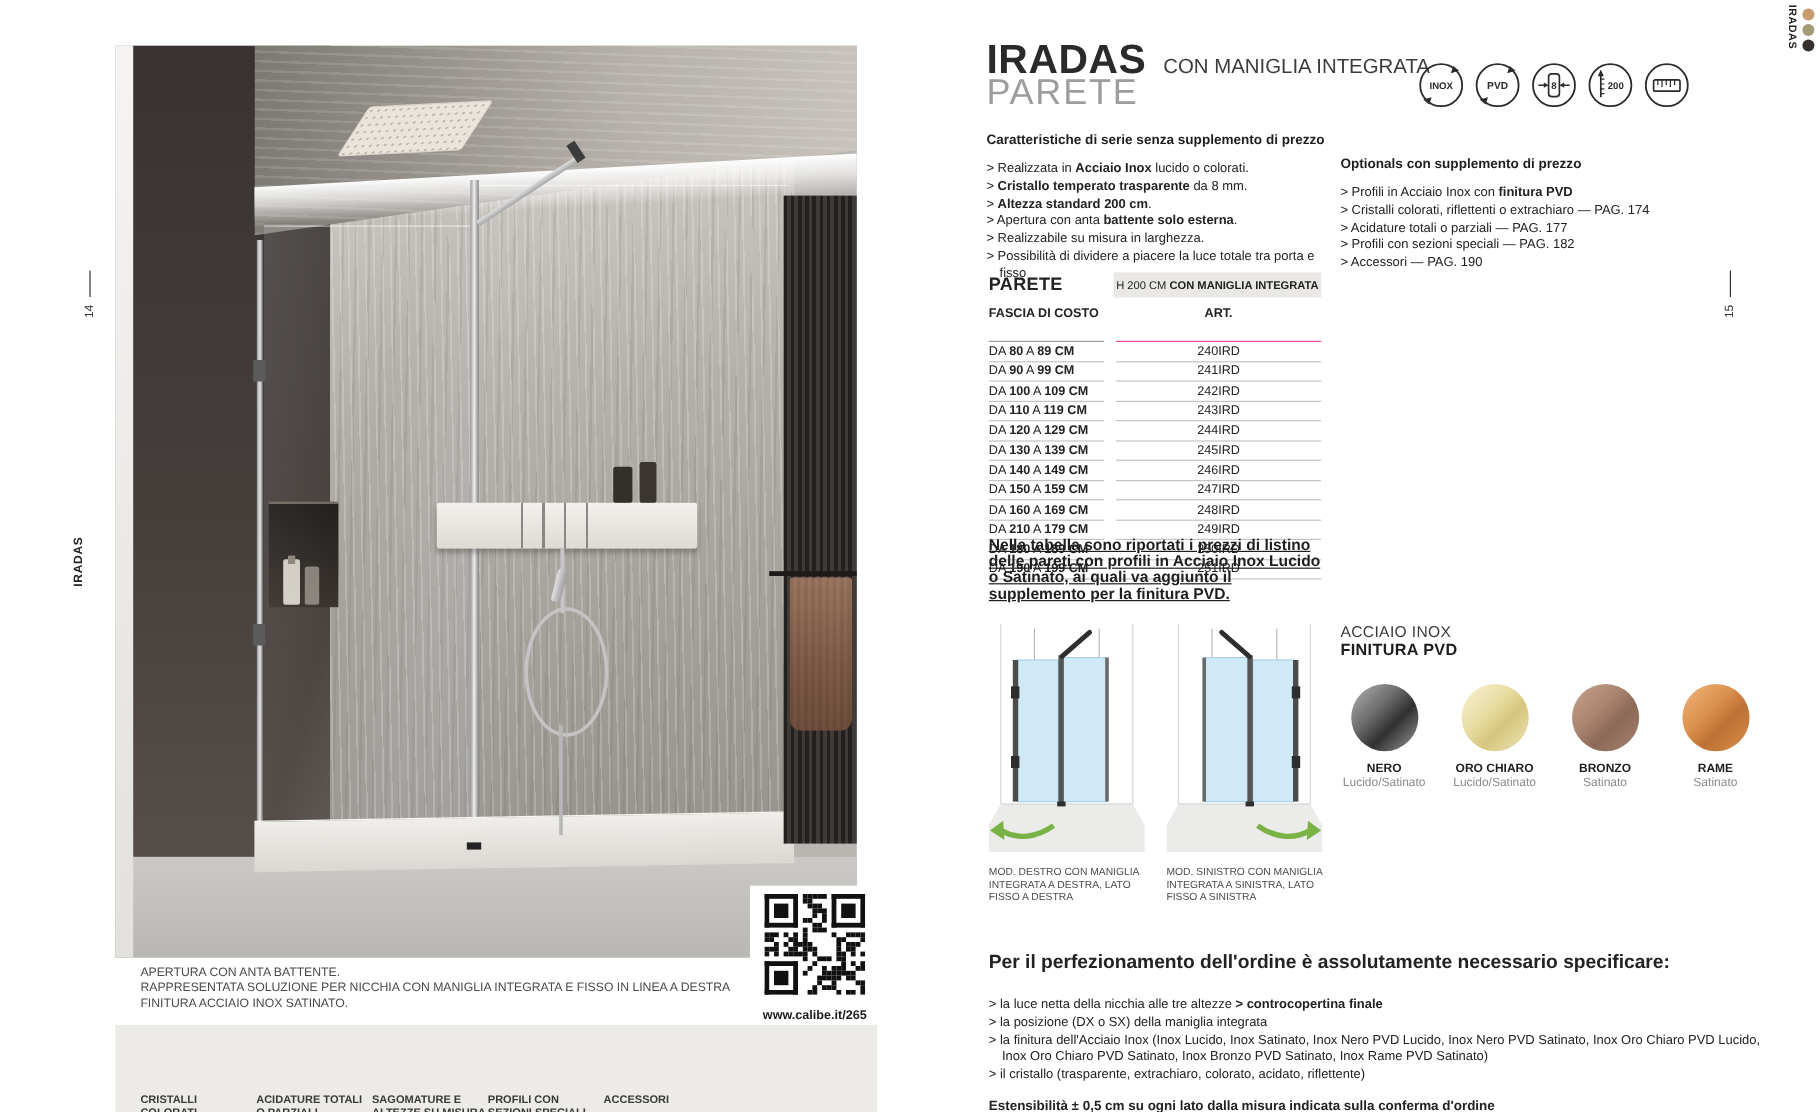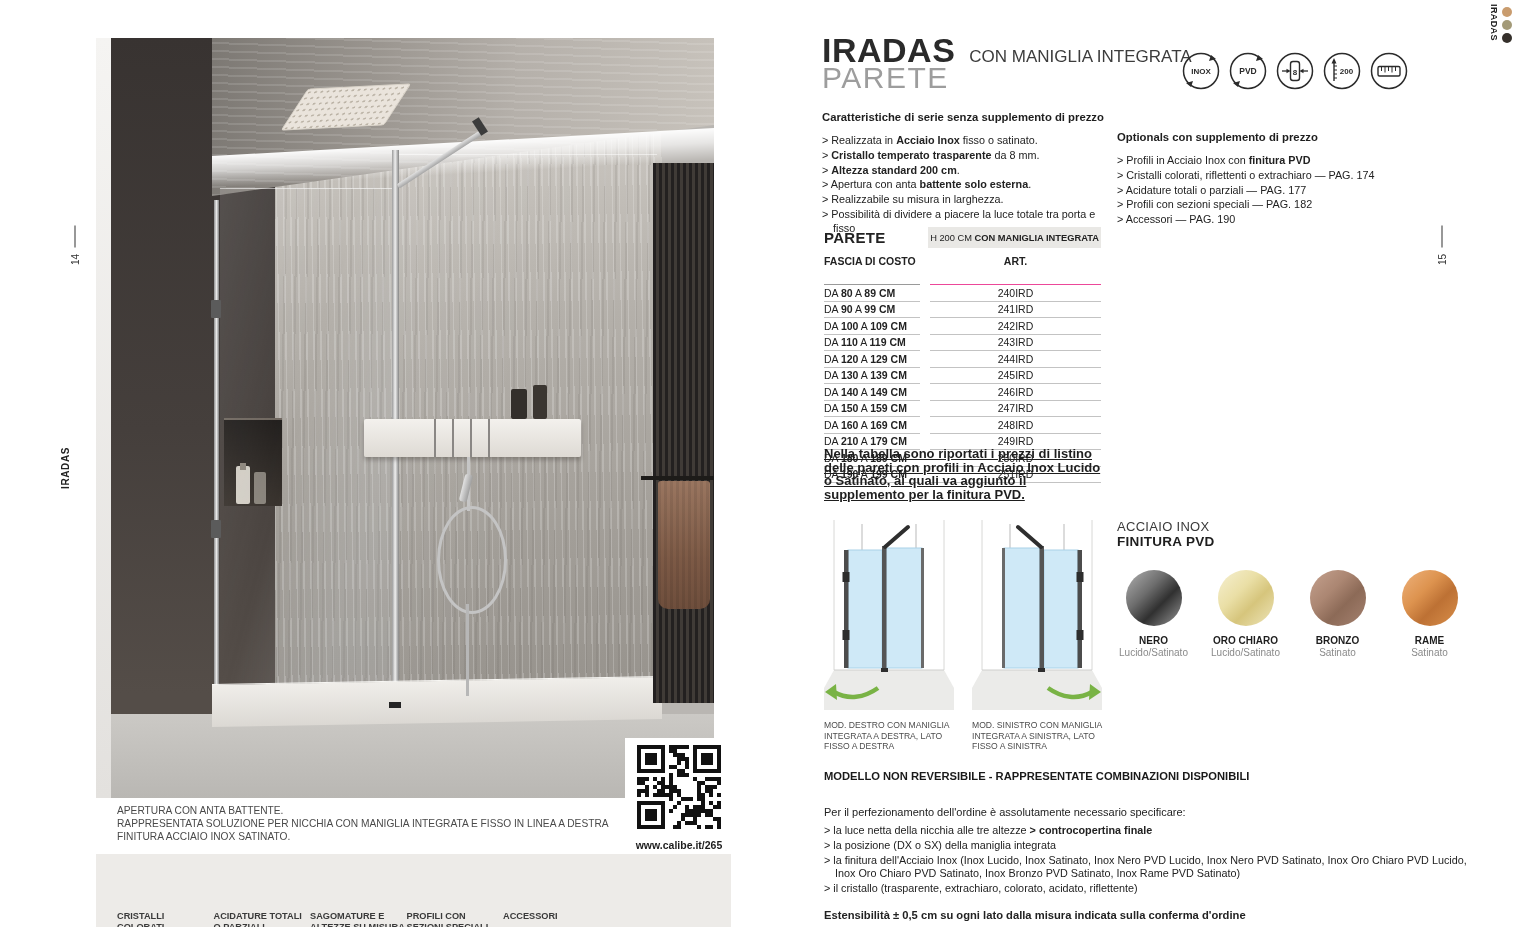--- a/index.html
+++ b/index.html
@@ -111,21 +111,21 @@
   .pvd-h1{font-size:13px;color:#3a3a3a;letter-spacing:.3px;}
   .pvd-h2{font-size:13.5px;font-weight:700;color:#1e1e1e;letter-spacing:.3px;}
   .swatches{display:flex;gap:19px;margin-top:21px;}
   .swatch{width:73px;text-align:center;}
   .sw-circle{width:56px;height:56px;border-radius:50%;margin:0 auto;}
   .sw-name{font-size:10px;font-weight:700;margin-top:9px;color:#1e1e1e;}
   .sw-finish{font-size:10px;color:#8a8a8a;margin-top:1px;}
 
   .bottomblock{position:absolute;left:824px;top:770px;width:652px;}
   .nonrev{font-size:11.2px;font-weight:700;color:#1a1a1a;}
-  .ord-head{font-size:11px;font-weight:400;margin-top:24px;margin-bottom:6px;}
+  .ord-head{font-size:16px;font-weight:700;margin-top:24px;margin-bottom:19px;}
   .ord-list li{font-size:10.6px;line-height:14px;}
   .extens{font-size:11.2px;font-weight:700;margin-top:13px;}
 </style>
 </head>
 <body>
 
 <div class="stage">
 
   <div class="photo">
     <div class="ph-marble"></div>
@@ -406,21 +406,21 @@
         <line x1="20.5" y1="16.5" x2="20.5" y2="21" stroke="#2b2b2b" stroke-width="1"></line>
         <line x1="24" y1="16.5" x2="24" y2="22.5" stroke="#2b2b2b" stroke-width="1"></line>
         <line x1="27.5" y1="16.5" x2="27.5" y2="21" stroke="#2b2b2b" stroke-width="1"></line>
       </svg>
     </span>
   </div>
 
   <div class="features">
     <div class="colhead">Caratteristiche di serie senza supplemento di prezzo</div>
     <ul class="blist">
-        <li><span>&gt; Realizzata in </span><span class="b">Acciaio Inox</span><span> fisso o satinato.</span></li>
+        <li><span>&gt; Realizzata in </span><span class="b">Acciaio Inox</span><span> lucido o colorati.</span></li>
         <li><span>&gt; </span><span class="b">Cristallo temperato trasparente</span><span> da 8 mm.</span></li>
         <li><span>&gt; </span><span class="b">Altezza standard 200 cm</span><span>.</span></li>
         <li><span>&gt; Apertura con anta </span><span class="b">battente solo esterna</span><span>.</span></li>
         <li><span>&gt; Realizzabile su misura in larghezza.</span></li>
         <li><span>&gt; Possibilità di dividere a piacere la luce totale tra porta e fisso</span></li>
       </ul>
   </div>
 
   <div class="optionals">
     <div class="colhead">Optionals con supplemento di prezzo</div>
@@ -553,21 +553,20 @@
         </div>
         <div class="swatch">
           <div class="sw-circle" style="background: linear-gradient(135deg, rgb(238, 178, 124) 0%, rgb(221, 147, 79) 38%, rgb(189, 113, 52) 62%, rgb(217, 143, 74) 100%);"></div>
           <div class="sw-name">RAME</div>
           <div class="sw-finish">Satinato</div>
         </div>
       </div>
   </div>
 
   <div class="bottomblock">
-    <div class="nonrev">MODELLO NON REVERSIBILE - RAPPRESENTATE COMBINAZIONI DISPONIBILI</div>
     <div class="ord-head">Per il perfezionamento dell'ordine è assolutamente necessario specificare:</div>
     <ul class="blist ord-list">
         <li><span>&gt; la luce netta della nicchia alle tre altezze </span><span class="b">&gt; controcopertina finale</span></li>
         <li><span>&gt; la posizione (DX o SX) della maniglia integrata</span></li>
         <li><span>&gt; la finitura dell'Acciaio Inox (Inox Lucido, Inox Satinato, Inox Nero PVD Lucido, Inox Nero PVD Satinato, Inox Oro Chiaro PVD Lucido, Inox Oro Chiaro PVD Satinato, Inox Bronzo PVD Satinato, Inox Rame PVD Satinato)</span></li>
         <li><span>&gt; il cristallo (trasparente, extrachiaro, colorato, acidato, riflettente)</span></li>
       </ul>
     <div class="extens">Estensibilità ± 0,5 cm su ogni lato dalla misura indicata sulla conferma d'ordine</div>
   </div>
 

